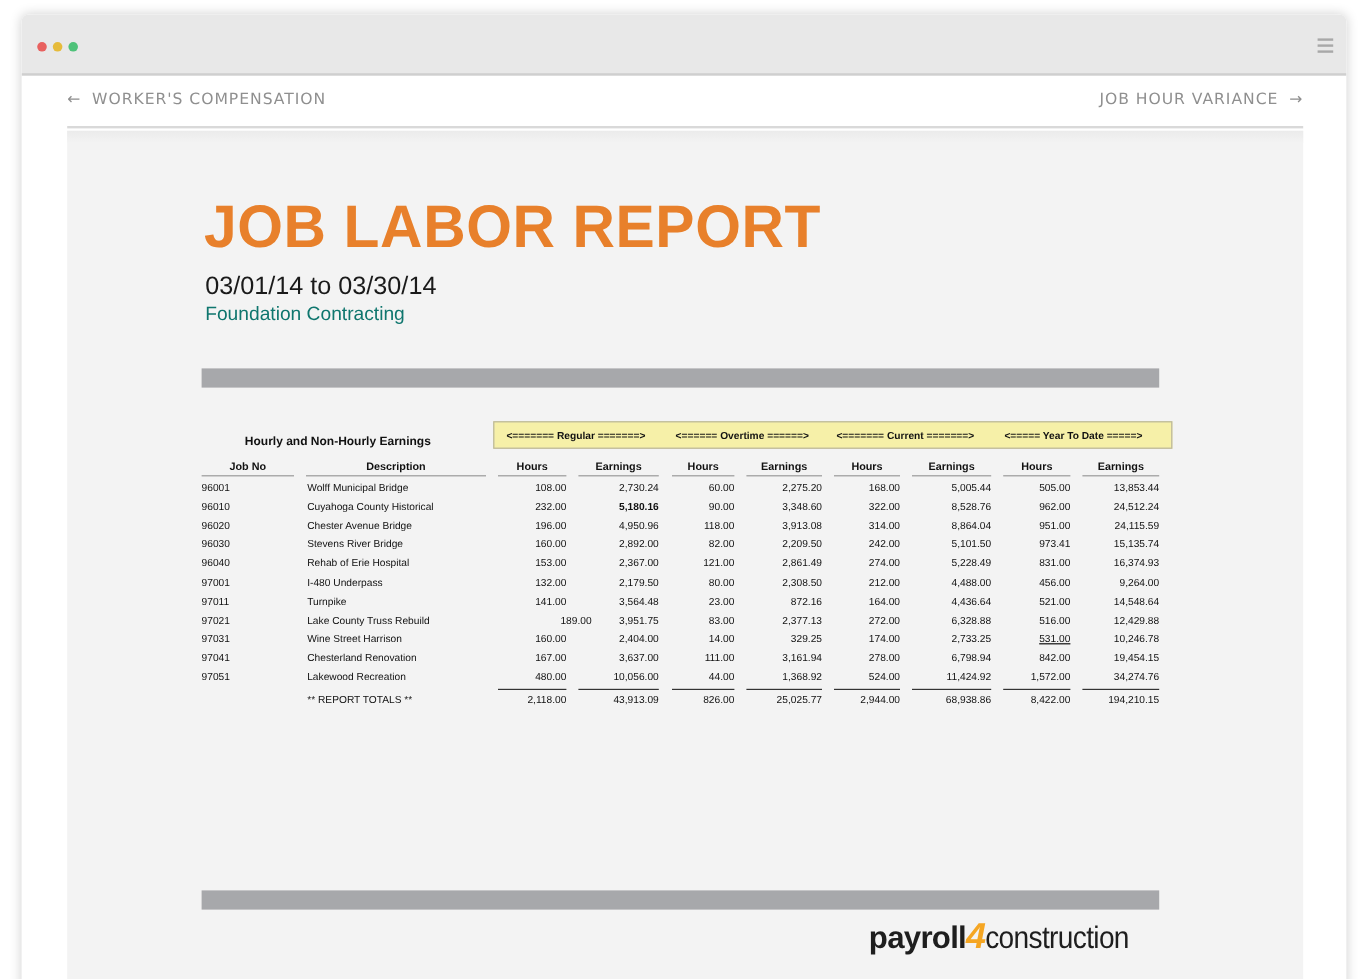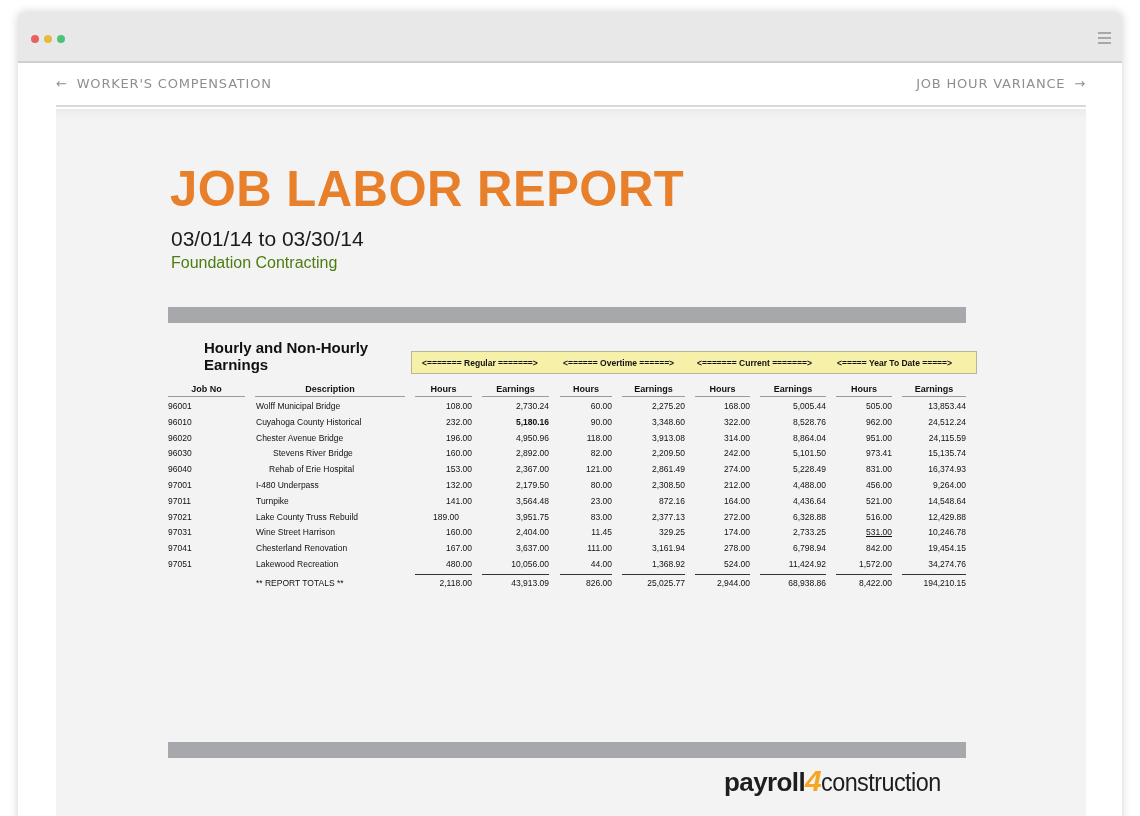--- a/index.html
+++ b/index.html
@@ -44,27 +44,27 @@
 
   
   .abs { position: absolute; }
 
   .report-title {
     left: 170px; top: 160px; font-family: "Liberation Sans", sans-serif;
     font-weight: bold; font-size: 50px; color: #e8802b; letter-spacing: 0.5px;
     transform: scaleX(0.98); transform-origin: left;
   }
   .date-range { left: 171px; top: 227px; font-size: 21px; color: #1a1a1a; }
-  .company { left: 171px; top: 254px; font-size: 16px; color: #4d7c0f; }
+  .company { left: 171px; top: 254px; font-size: 16px; color: #0f766e; }
 
   .gray-bar { left: 168px; width: 798px; height: 16px; background: #a7a8ab; }
   .gray-bar.top { top: 307px; }
   .gray-bar.bottom { top: 742px; }
 
-  .section-label { left: 168px; top: 339px; width: 250px; text-align: left; padding-left: 36px; font-size: 15px; font-weight: bold; color: #111; }
+  .section-label { left: 168px; top: 363px; width: 250px; text-align: left; padding-left: 36px; font-size: 10px; font-weight: bold; color: #111; }
 
   .band {
     left: 411px; top: 351px; width: 566px; height: 23px;
     background: #f6f0a8; border: 1px solid #b9b59a;
     display: flex; align-items: center; font-size: 8.5px; font-weight: bold; color: #111;
   }
   .band span { position: absolute; top: 6px; white-space: nowrap; }
 
   .cell { position: absolute; font-size: 8.5px; color: #111; white-space: nowrap; }
   .hdr { font-weight: bold; font-size: 9px; text-align: center; }
@@ -169,31 +169,31 @@
     <div class="cell" style="top: 432.6px; width: 149px; left: 256px;">Chester Avenue Bridge</div>
     <div class="cell num" style="top: 432.6px; width: 57px; left: 415px;">196.00</div>
     <div class="cell num" style="top: 432.6px; width: 67px; left: 482px;">4,950.96</div>
     <div class="cell num" style="top: 432.6px; width: 52px; left: 560px;">118.00</div>
     <div class="cell num" style="top: 432.6px; width: 63px; left: 622px;">3,913.08</div>
     <div class="cell num" style="top: 432.6px; width: 55px; left: 695px;">314.00</div>
     <div class="cell num" style="top: 432.6px; width: 66px; left: 760px;">8,864.04</div>
     <div class="cell num" style="top: 432.6px; width: 56px; left: 836px;">951.00</div>
     <div class="cell num" style="top: 432.6px; width: 64px; left: 902px;">24,115.59</div>
     <div class="cell" style="top: 448.4px; width: 77px; left: 168px;">96030</div>
-    <div class="cell" style="top: 448.4px; width: 149px; left: 256px; margin-left: 17px;">Stevens River Bridge</div>
+    <div class="cell" style="top: 448.4px; width: 149px; left: 256px;">Stevens River Bridge</div>
     <div class="cell num" style="top: 448.4px; width: 57px; left: 415px;">160.00</div>
     <div class="cell num" style="top: 448.4px; width: 67px; left: 482px;">2,892.00</div>
     <div class="cell num" style="top: 448.4px; width: 52px; left: 560px;">82.00</div>
     <div class="cell num" style="top: 448.4px; width: 63px; left: 622px;">2,209.50</div>
     <div class="cell num" style="top: 448.4px; width: 55px; left: 695px;">242.00</div>
     <div class="cell num" style="top: 448.4px; width: 66px; left: 760px;">5,101.50</div>
     <div class="cell num" style="top: 448.4px; width: 56px; left: 836px;">973.41</div>
     <div class="cell num" style="top: 448.4px; width: 64px; left: 902px;">15,135.74</div>
     <div class="cell" style="top: 464.2px; width: 77px; left: 168px;">96040</div>
-    <div class="cell" style="top: 464.2px; width: 149px; left: 256px; margin-left: 13px;">Rehab of Erie Hospital</div>
+    <div class="cell" style="top: 464.2px; width: 149px; left: 256px;">Rehab of Erie Hospital</div>
     <div class="cell num" style="top: 464.2px; width: 57px; left: 415px;">153.00</div>
     <div class="cell num" style="top: 464.2px; width: 67px; left: 482px;">2,367.00</div>
     <div class="cell num" style="top: 464.2px; width: 52px; left: 560px;">121.00</div>
     <div class="cell num" style="top: 464.2px; width: 63px; left: 622px;">2,861.49</div>
     <div class="cell num" style="top: 464.2px; width: 55px; left: 695px;">274.00</div>
     <div class="cell num" style="top: 464.2px; width: 66px; left: 760px;">5,228.49</div>
     <div class="cell num" style="top: 464.2px; width: 56px; left: 836px;">831.00</div>
     <div class="cell num" style="top: 464.2px; width: 64px; left: 902px;">16,374.93</div>
     <div class="cell" style="top: 480px; width: 77px; left: 168px;">97001</div>
     <div class="cell" style="top: 480px; width: 149px; left: 256px;">I-480 Underpass</div>
@@ -210,33 +210,33 @@
     <div class="cell num" style="top: 495.8px; width: 57px; left: 415px;">141.00</div>
     <div class="cell num" style="top: 495.8px; width: 67px; left: 482px;">3,564.48</div>
     <div class="cell num" style="top: 495.8px; width: 52px; left: 560px;">23.00</div>
     <div class="cell num" style="top: 495.8px; width: 63px; left: 622px;">872.16</div>
     <div class="cell num" style="top: 495.8px; width: 55px; left: 695px;">164.00</div>
     <div class="cell num" style="top: 495.8px; width: 66px; left: 760px;">4,436.64</div>
     <div class="cell num" style="top: 495.8px; width: 56px; left: 836px;">521.00</div>
     <div class="cell num" style="top: 495.8px; width: 64px; left: 902px;">14,548.64</div>
     <div class="cell" style="top: 511.6px; width: 77px; left: 168px;">97021</div>
     <div class="cell" style="top: 511.6px; width: 149px; left: 256px;">Lake County Truss Rebuild</div>
-    <div class="cell num" style="top: 511.6px; width: 57px; left: 402px;">189.00</div>
+    <div class="cell num" style="top: 511.6px; width: 57px; left: 436px;">189.00</div>
     <div class="cell num" style="top: 511.6px; width: 67px; left: 482px;">3,951.75</div>
     <div class="cell num" style="top: 511.6px; width: 52px; left: 560px;">83.00</div>
     <div class="cell num" style="top: 511.6px; width: 63px; left: 622px;">2,377.13</div>
     <div class="cell num" style="top: 511.6px; width: 55px; left: 695px;">272.00</div>
     <div class="cell num" style="top: 511.6px; width: 66px; left: 760px; text-align: right;">6,328.88</div>
     <div class="cell num" style="top: 511.6px; width: 56px; left: 836px;">516.00</div>
     <div class="cell num" style="top: 511.6px; width: 64px; left: 902px;">12,429.88</div>
     <div class="cell" style="top: 527.4px; width: 77px; left: 168px;">97031</div>
     <div class="cell" style="top: 527.4px; width: 149px; left: 256px;">Wine Street Harrison</div>
     <div class="cell num" style="top: 527.4px; width: 57px; left: 415px;">160.00</div>
     <div class="cell num" style="top: 527.4px; width: 67px; left: 482px;">2,404.00</div>
-    <div class="cell num" style="top: 527.4px; width: 52px; left: 560px;">11.45</div>
+    <div class="cell num" style="top: 527.4px; width: 52px; left: 560px;">14.00</div>
     <div class="cell num" style="top: 527.4px; width: 63px; left: 622px;">329.25</div>
     <div class="cell num" style="top: 527.4px; width: 55px; left: 695px;">174.00</div>
     <div class="cell num" style="top: 527.4px; width: 66px; left: 760px;">2,733.25</div>
     <div class="cell num" style="top: 527.4px; width: 56px; left: 836px; text-decoration: underline;">531.00</div>
     <div class="cell num" style="top: 527.4px; width: 64px; left: 902px;">10,246.78</div>
     <div class="cell" style="top: 543.2px; width: 77px; left: 168px;">97041</div>
     <div class="cell" style="top: 543.2px; width: 149px; left: 256px;">Chesterland Renovation</div>
     <div class="cell num" style="top: 543.2px; width: 57px; left: 415px;">167.00</div>
     <div class="cell num" style="top: 543.2px; width: 67px; left: 482px;">3,637.00</div>
     <div class="cell num" style="top: 543.2px; width: 52px; left: 560px;">111.00</div>

